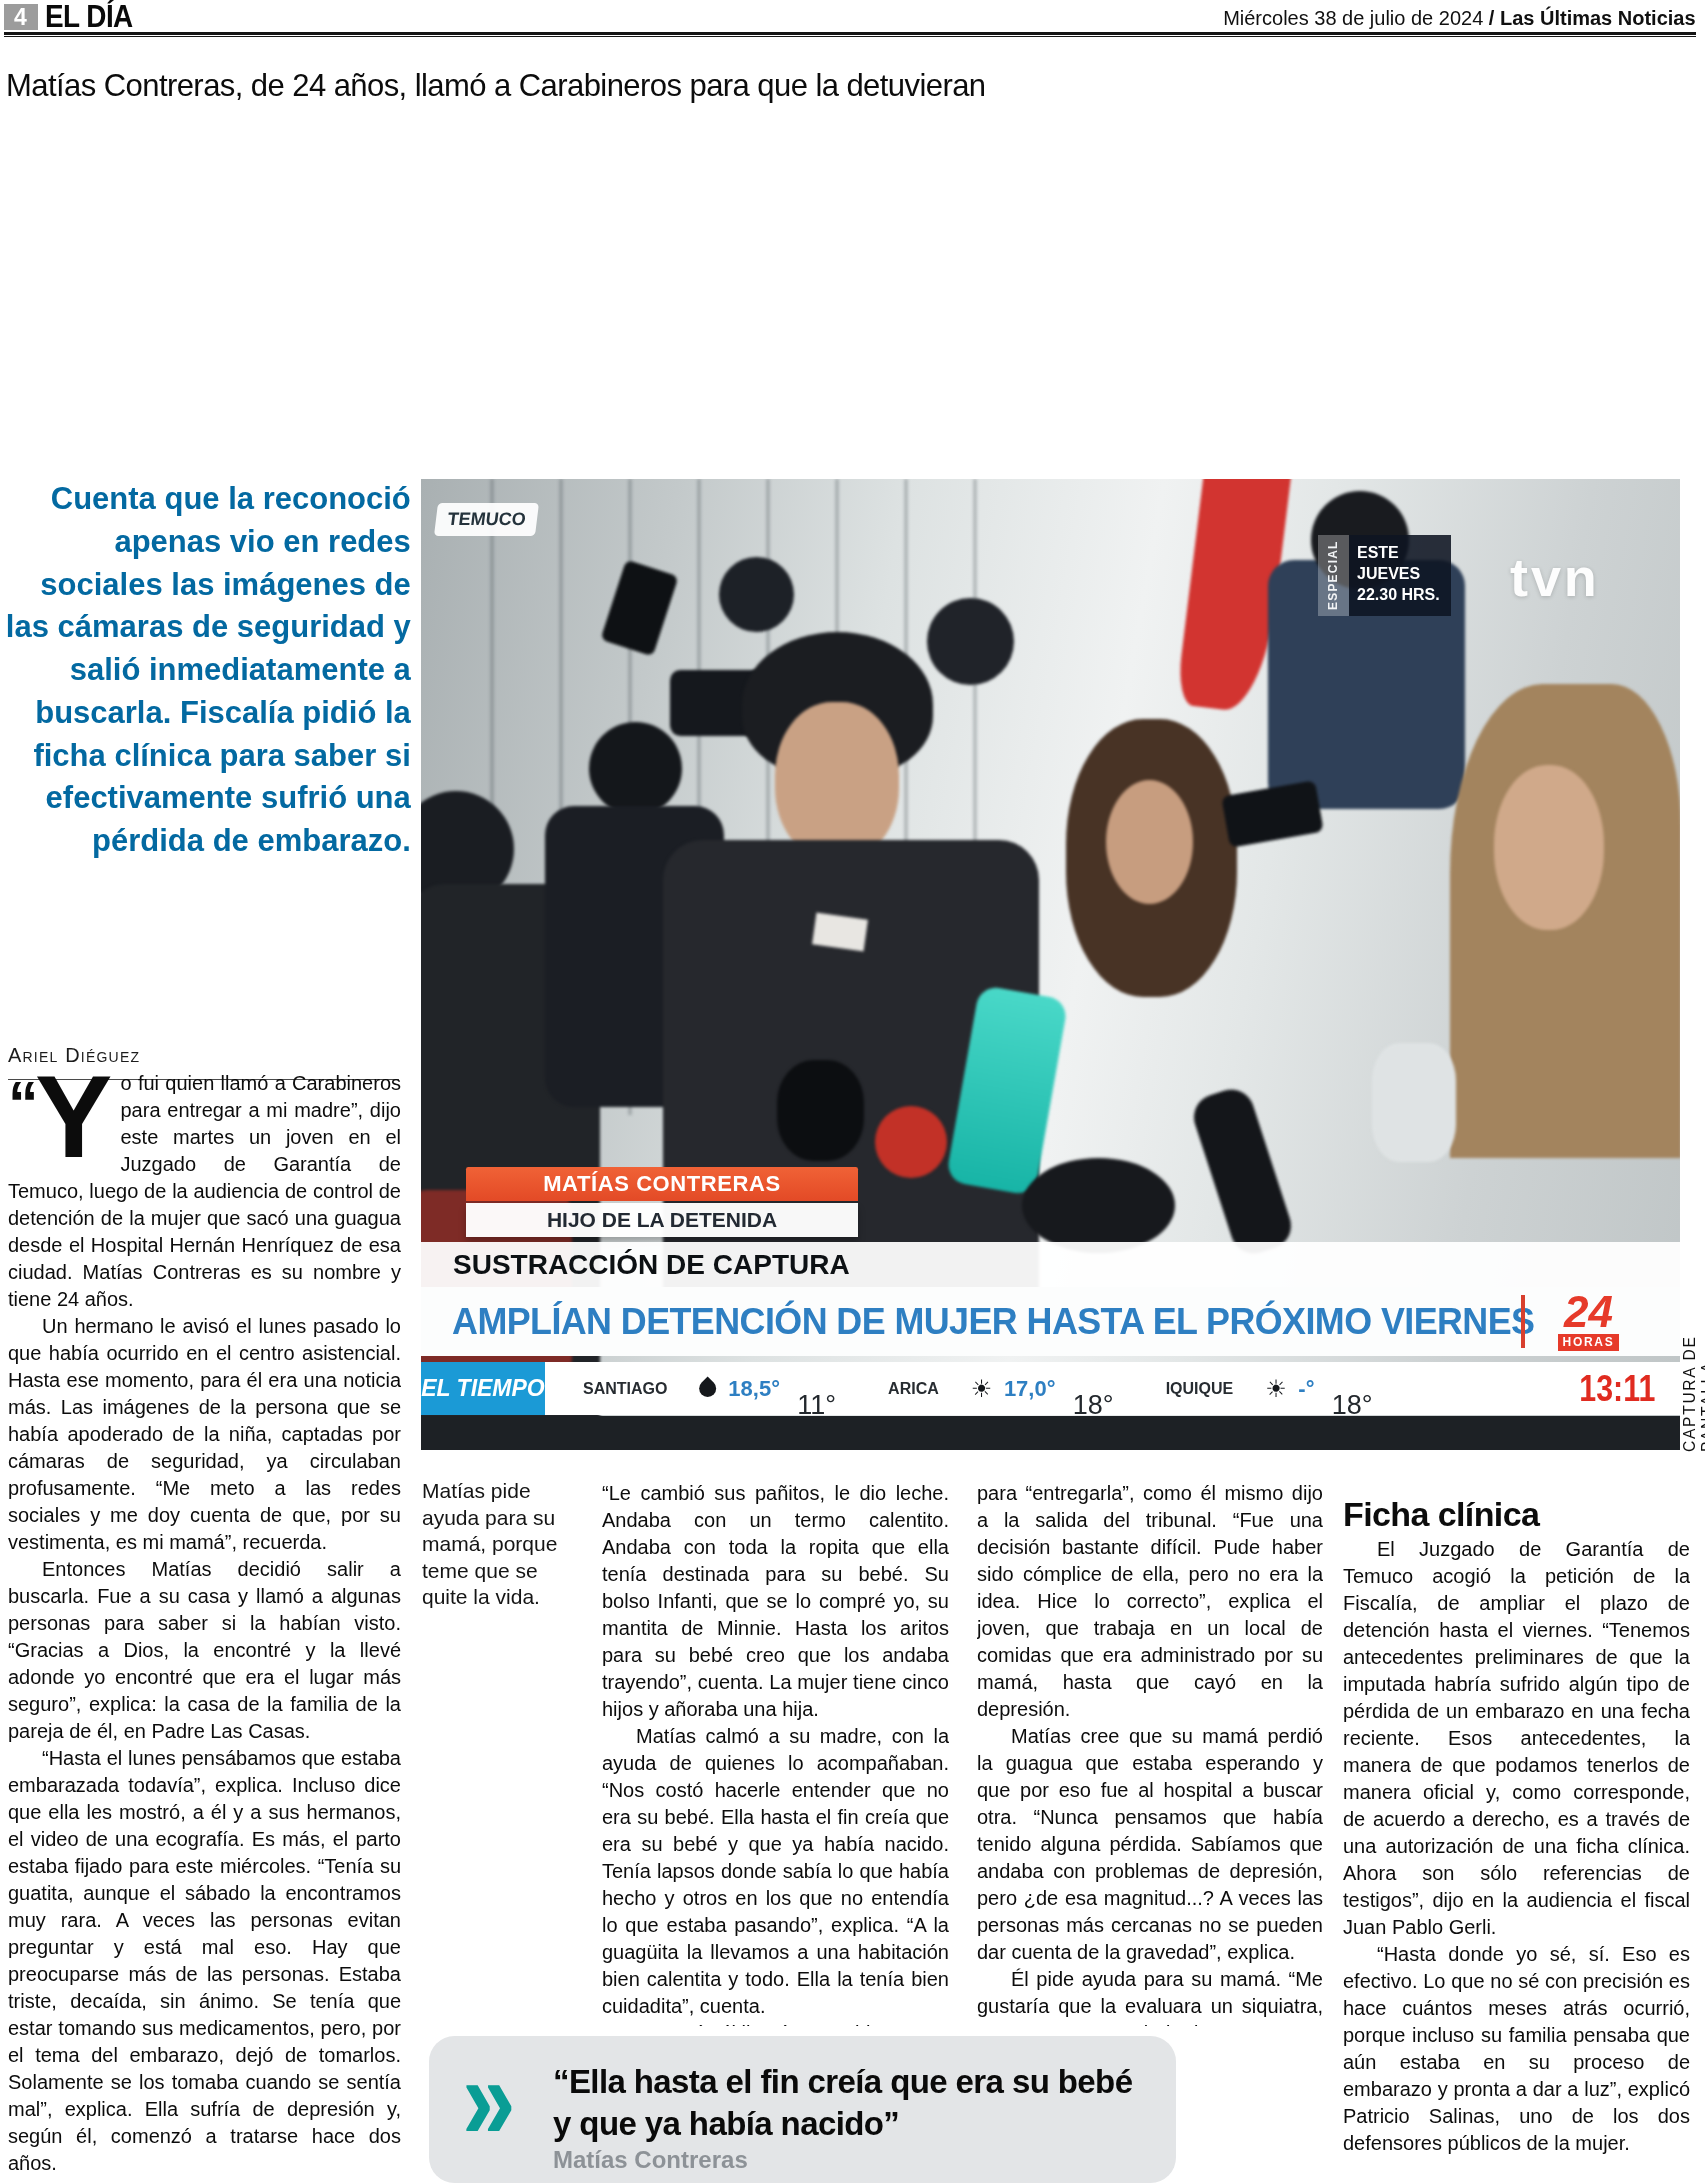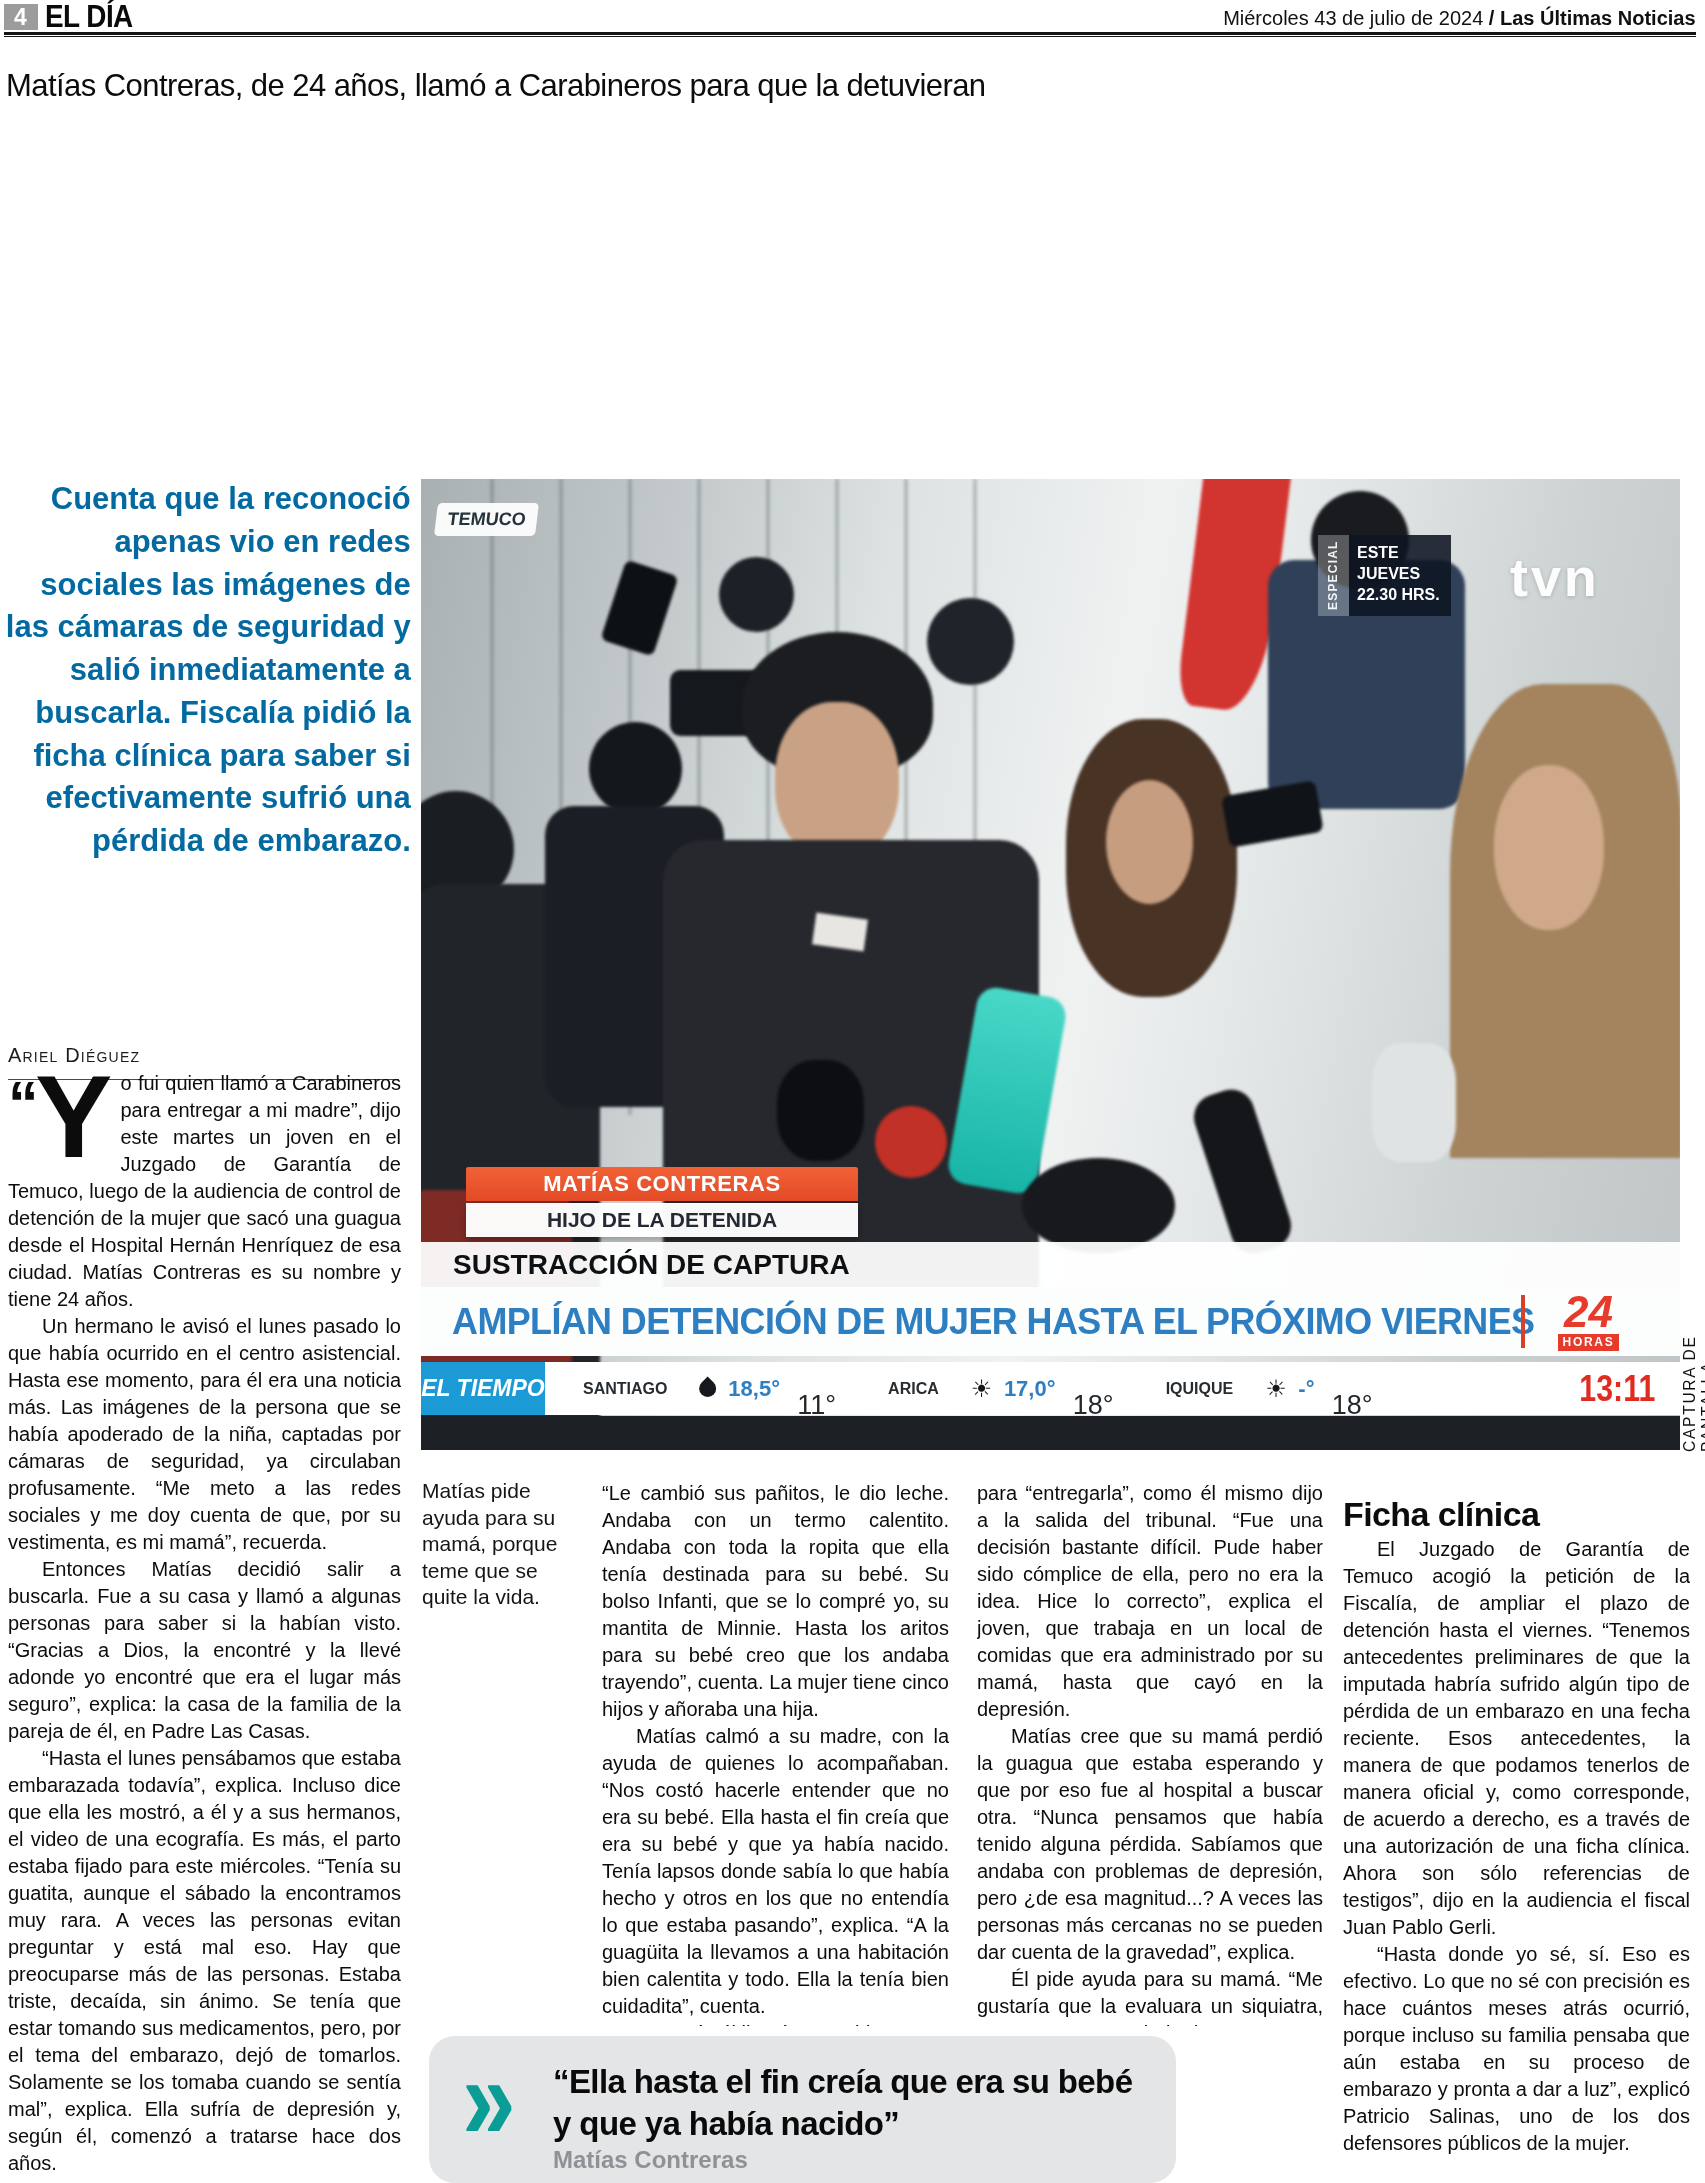--- a/index.html
+++ b/index.html
@@ -109,21 +109,21 @@
   .pq-attr { position:absolute; left:124px; bottom:9.3px; font-size:24px; font-weight:700; color:#8d9297; }
 </style>
 </head>
 <body>
 
 <div class="page">
 
   <div class="abs pagenum">4</div>
   <div class="abs masthead">EL DÍA</div>
   <div class="abs dateline">
-    <span>Miércoles 43 de julio de 2024 </span><span class="brand">/ Las Últimas Noticias</span>
+    <span>Miércoles 38 de julio de 2024 </span><span class="brand">/ Las Últimas Noticias</span>
   </div>
   <div class="abs toprule"></div>
 
   <div class="abs kicker">Matías Contreras, de 24 años, llamó a Carabineros para que la detuvieran</div>
   <div class="abs lead">Cuenta que la reconoció apenas vio en redes sociales las imágenes de las cámaras de seguridad y salió inmediatamente a buscarla. Fiscalía pidió la ficha clínica para saber si efectivamente sufrió una pérdida de embarazo.</div>
   <div class="abs byline">Ariel Diéguez</div>
 
   <div class="abs photo">
     <div class="sh mullions"></div>
     <div class="sh" style="left:769px;top:-11.6px;width:87px;height:243px;background:#d23430;border-radius:0 0 45% 20%;transform:rotate(7deg);"></div>

